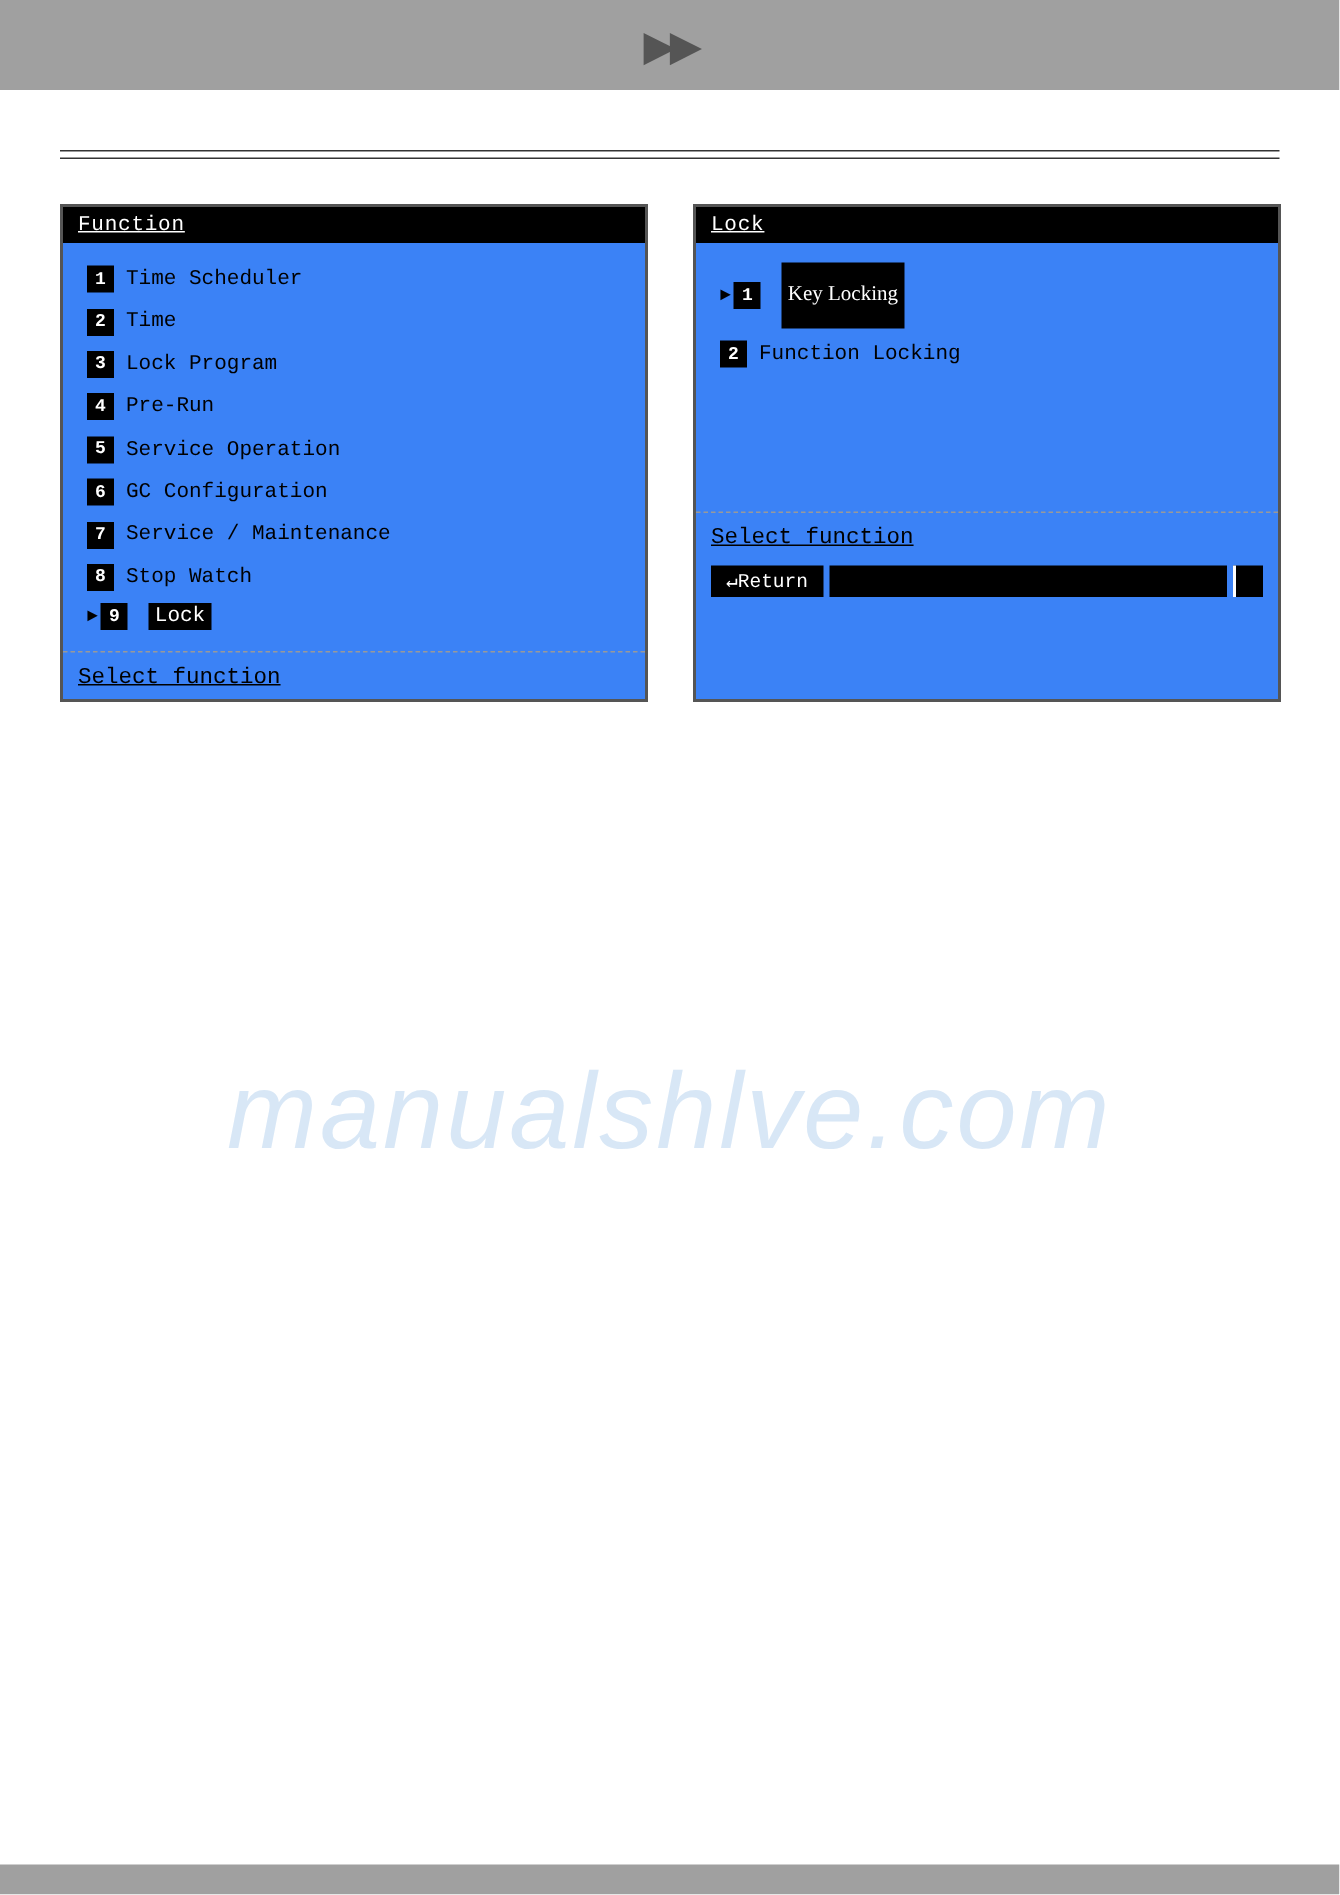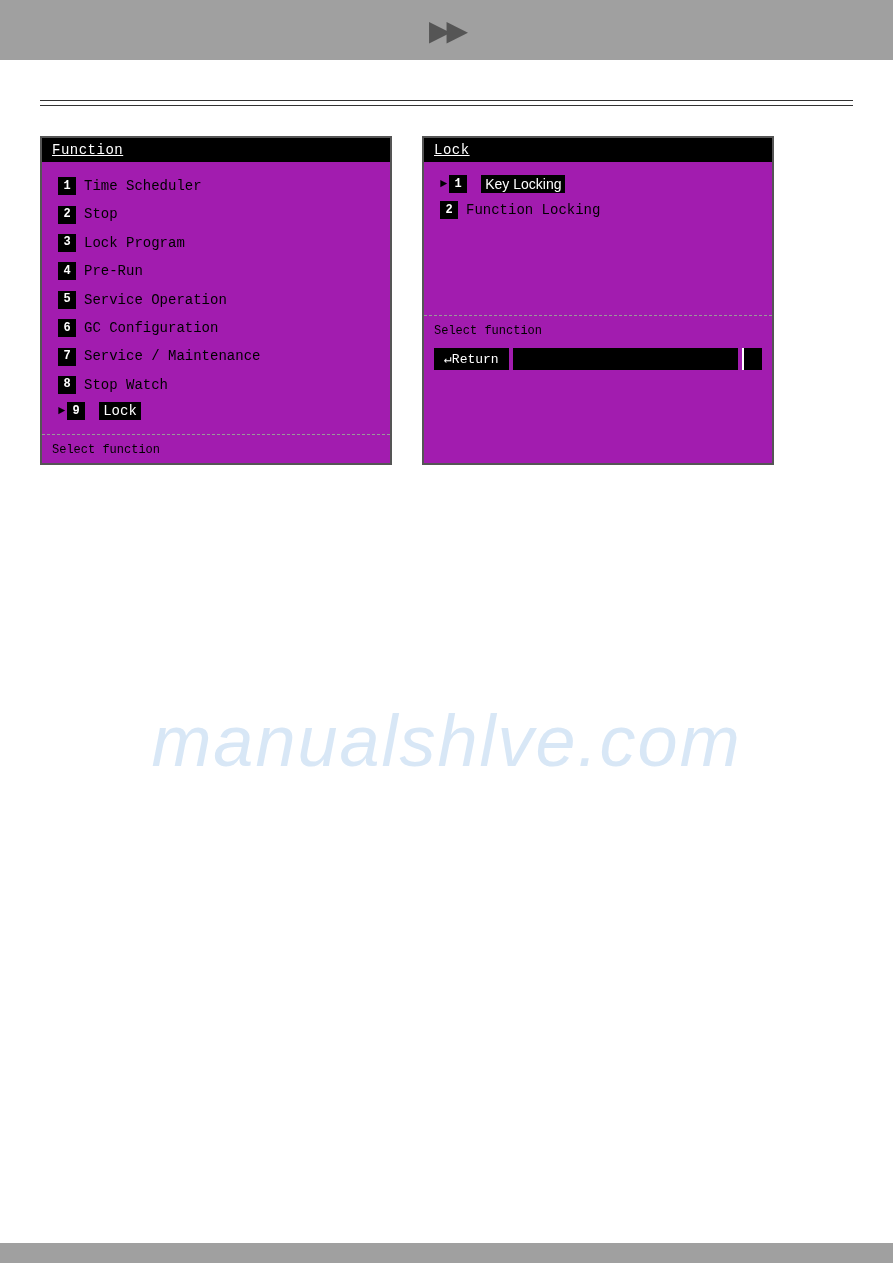--- a/index.html
+++ b/index.html
@@ -46,24 +46,24 @@
     
     .panels {
       display: flex;
       gap: 30px;
       margin-top: 20px;
     }
 
     
     .panel {
       border: 2px solid #555;
-      width: 352px;
-      font-family: 'Courier New', Courier, monospace;
-      font-size: 14px;
-      background: #a21caf;
+      width: 392px;
+      font-family: 'Courier New', Courier, monospace;
+      font-size: 14px;
+      background: #3b82f6;
       flex-shrink: 0;
     }
 
     .panel-title {
       background: #000;
       color: #fff;
       padding: 4px 10px;
       font-size: 14px;
       font-family: 'Courier New', Courier, monospace;
       font-weight: normal;
@@ -130,23 +130,24 @@
     }
 
     .panel-divider {
       border: none;
       border-top: 1px dashed #999;
       margin: 6px 0;
     }
 
     .panel-footer-label {
       padding: 2px 10px 6px 10px;
-      font-size: 12px;
+      font-size: 15px;
       font-family: 'Courier New', Courier, monospace;
       color: #000;
+      text-decoration: underline;
     }
 
     .panel-buttons {
       display: flex;
       padding: 4px 10px 8px 10px;
       gap: 4px;
       justify-content: space-between;
     }
 
     .panel-btn {
@@ -191,22 +192,22 @@
       bottom: 0;
       width: 100%;
       height: 20px;
       background: #a0a0a0;
     }
 
     
     .key-locking-selected {
       background: #000;
       color: #fff;
-      padding: 1px 4px;
-      font-family: Liberation Sans, sans-serif;
+      padding: 14px 4px;
+      font-family: Liberation Serif, serif;
       font-size: 14px;
     }
 
     .lock-item-selected {
       display: flex;
       align-items: center;
       padding: 3px 6px;
     }
   </style>
 </head>
@@ -228,21 +229,21 @@
       </div>
       <div class="panel-body">
 
         <div class="menu-item">
           <span class="menu-num">1</span>
           <span class="menu-label">Time Scheduler</span>
         </div>
 
         <div class="menu-item">
           <span class="menu-num">2</span>
-          <span class="menu-label">Stop</span>
+          <span class="menu-label">Time</span>
         </div>
 
         <div class="menu-item">
           <span class="menu-num">3</span>
           <span class="menu-label">Lock Program</span>
         </div>
 
         <div class="menu-item">
           <span class="menu-num">4</span>
           <span class="menu-label">Pre-Run</span>

